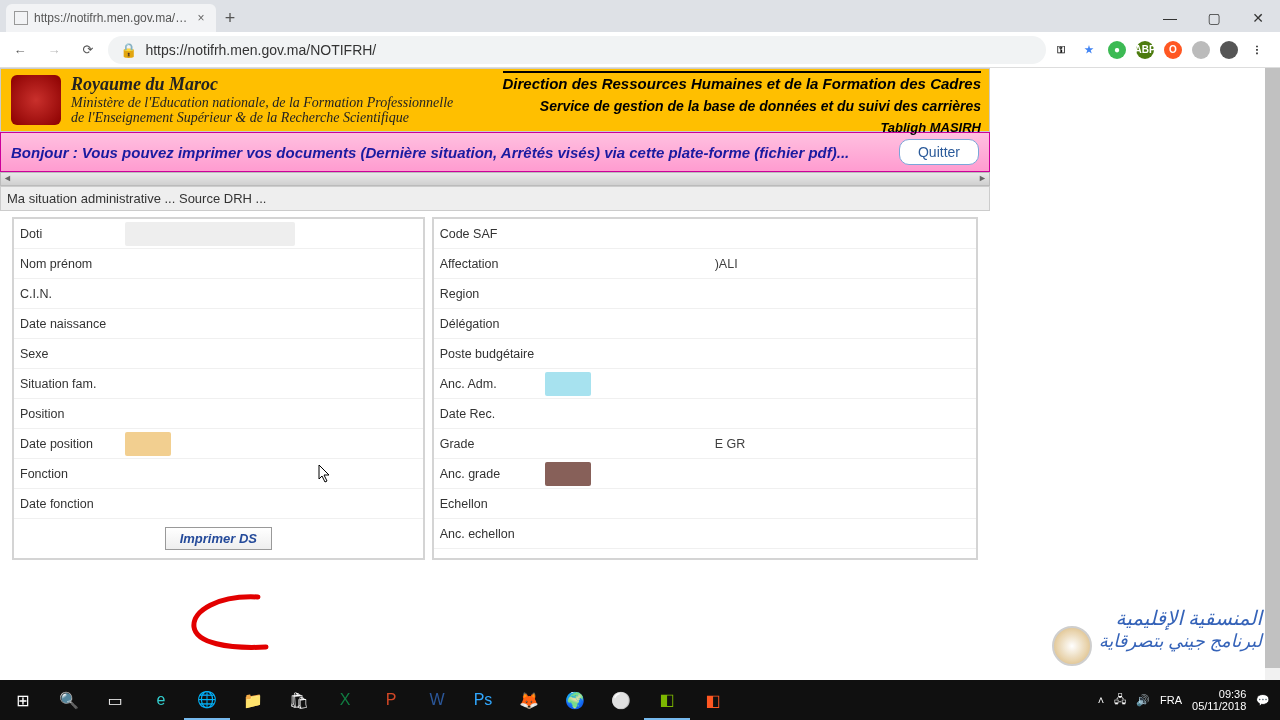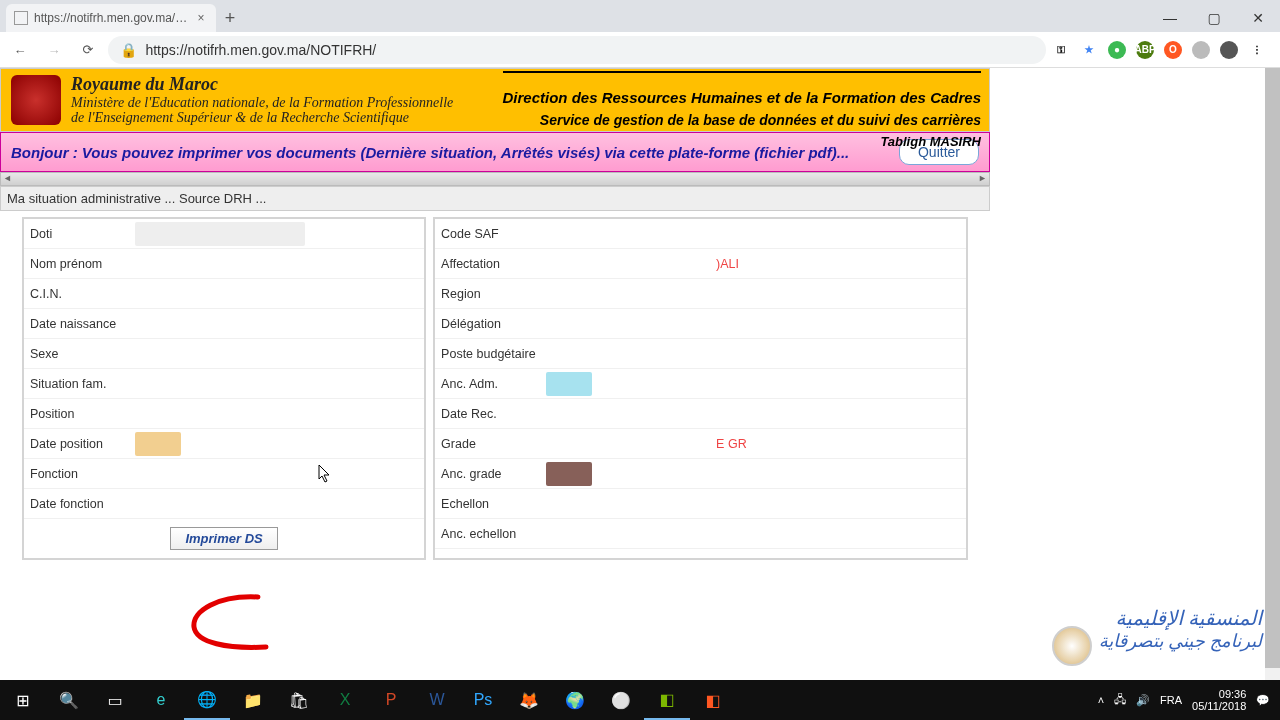--- a/index.html
+++ b/index.html
@@ -26,41 +26,41 @@
   
   .viewport { position: relative; height: 652px; overflow: hidden; background:#fff; }
   .page-wrap { width: 990px; margin: 0; position: relative; }
   
   .header-banner { height: 64px; background: #ffbf00; display:flex; position:relative; border:1px solid #ccc; }
   .header-left { display:flex; align-items:center; padding:0 10px; }
   .emblem { width:50px; height:50px; background: radial-gradient(circle,#c9302c,#8b0000); border-radius:6px; margin-right:10px; }
   .ministry { font-family: "Times New Roman", serif; font-style: italic; font-size: 14px; color: #222; line-height:1.1; }
   .ministry .top { font-weight:bold; font-size:18px; }
   .header-right { position:absolute; right:8px; top:0; text-align:right; }
-  .hr-line1 { font-style:italic; font-weight:bold; font-size:15px; color:#000; border-top:2px solid #000; padding-top:16px; margin-top:2px;}
+  .hr-line1 { font-style:italic; font-weight:bold; font-size:15px; color:#000; border-top:2px solid #000; padding-top:2px; margin-top:2px;}
   .hr-line2 { font-style:italic; font-weight:bold; font-size:14px; color:#000; margin-top:6px;}
   .hr-line3 { font-style:italic; font-weight:bold; color:#000; text-align:right; margin-top:6px; }
   
   .notice-bar { background: linear-gradient(#ffc0e0,#ff9cd0); border:1px solid #c09; padding:6px 10px; display:flex; align-items:center; }
   .notice-text { flex:1; color:#1a1aa0; font-weight:bold; font-style:italic; font-size:15px; }
   .quit-btn { background:#fff; border:1px solid #7aa7d9; color:#2a5a9a; padding:4px 18px; font-size:14px; border-radius:10px; cursor:pointer; }
   
   .fake-scroll { height:14px; background:linear-gradient(#e8e8e8,#d0d0d0); border:1px solid #bbb; position:relative; }
   .fake-scroll::before { content:"◄"; position:absolute; left:2px; font-size:9px; color:#666; }
   .fake-scroll::after { content:"►"; position:absolute; right:2px; font-size:9px; color:#666; }
   
   .subheader { background:#eee; border:1px solid #ccc; padding:4px 6px; font-size:13px; color:#333; }
   
-  .form-area { display:flex; gap:7px; padding:6px 22px; }
+  .form-area { display:flex; gap:7px; padding:6px 12px; }
   .panel { border:2px solid #d4d4d4; background:#fff; padding:0; }
   .panel.left { width:420px; }
   .panel.right { width:556px; }
   .row { display:flex; align-items:center; height:30px; border-bottom:1px solid #f0f0f0; }
   .row .lbl { width:105px; font-size:12.5px; color:#333; padding-left:6px; }
-  .row .val { flex:1; height:24px; display:flex; align-items:center; font-size:12.5px; color:#ef4444; padding-left:6px; }
+  .row .val { flex:1; height:24px; display:flex; align-items:center; font-size:12.5px; color:#404040; padding-left:6px; }
   .chip { display:inline-block; height:24px; border-radius:2px; }
   .chip.gray { background:#eee; width:170px; }
   .chip.beige { background:#f2cf90; width:46px; }
   .chip.cyan { background:#a7e2ef; width:46px; }
   .chip.brown { background:#876059; width:46px; }
   
   .print-row { padding:8px; display:flex; justify-content:center; }
   .print-btn { background:linear-gradient(#fff,#eee); border:1px solid #999; padding:3px 14px; font-style:italic; font-weight:bold; color:#244a9a; font-size:13px; cursor:pointer; }
   
   

